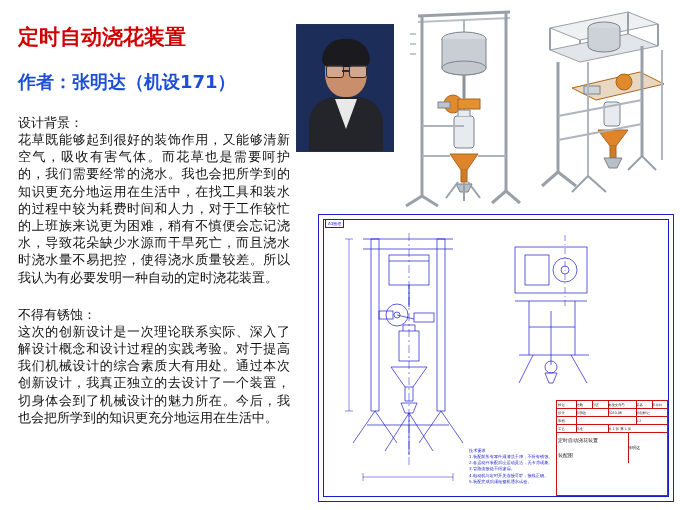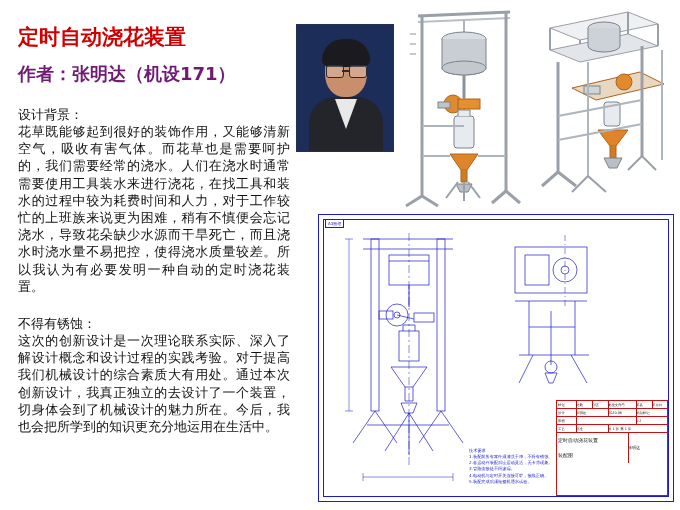--- a/index.html
+++ b/index.html
@@ -32,25 +32,25 @@
   }
   .title {
     color: #d00000;
     font-weight: bold;
     font-size: 21px;
     line-height: 26px;
     letter-spacing: 0px;
     white-space: nowrap;
   }
   .author {
-    color: #701a75;
+    color: #1d4ed8;
     font-weight: bold;
     font-size: 18px;
     line-height: 24px;
-    margin-top: 12px;
+    margin-top: 20px;
     white-space: nowrap;
   }
   .section {
     margin-top: 20px;
   }
   .section-head {
     font-size: 13px;
     color: #111111;
     line-height: 17px;
     font-weight: normal;
@@ -207,21 +207,21 @@
 <body>
 
 <div class="poster">
 
   <div class="left-col">
     <div class="title">定时自动浇花装置</div>
     <div class="author">作者：张明达（机设171）</div>
 
     <div class="section">
       <div class="section-head">设计背景：</div>
-      <div class="section-body">花草既能够起到很好的装饰作用，又能够清新空气，吸收有害气体。而花草也是需要呵护的，我们需要经常的浇水。人们在浇水时通常需要使用工具装水来进行浇花，在找工具和装水的过程中较为耗费时间和人力，对于工作较忙的上班族来说更为困难，稍有不慎便会忘记浇水，导致花朵缺少水源而干旱死亡，而且浇水时浇水量不易把控，使得浇水质量较差。所以我认为有必要发明一种自动的定时浇花装置。</div>
+      <div class="section-body">花草既能够起到很好的装饰作用，又能够清新空气，吸收有害气体。而花草也是需要呵护的，我们需要经常的浇水。我也会把所学到的知识更充分地运用在生活中，在找工具和装水的过程中较为耗费时间和人力，对于工作较忙的上班族来说更为困难，稍有不慎便会忘记浇水，导致花朵缺少水源而干旱死亡，而且浇水时浇水量不易把控，使得浇水质量较差。所以我认为有必要发明一种自动的定时浇花装置。</div>
     </div>
 
 
     <div class="section">
       <div class="section-head">不得有锈蚀：</div>
       <div class="section-body">这次的创新设计是一次理论联系实际、深入了解设计概念和设计过程的实践考验。对于提高我们机械设计的综合素质大有用处。通过本次创新设计，我真正独立的去设计了一个装置，切身体会到了机械设计的魅力所在。今后，我也会把所学到的知识更充分地运用在生活中。</div>
     </div>
   </div>
 
   <div class="photo-frame">

